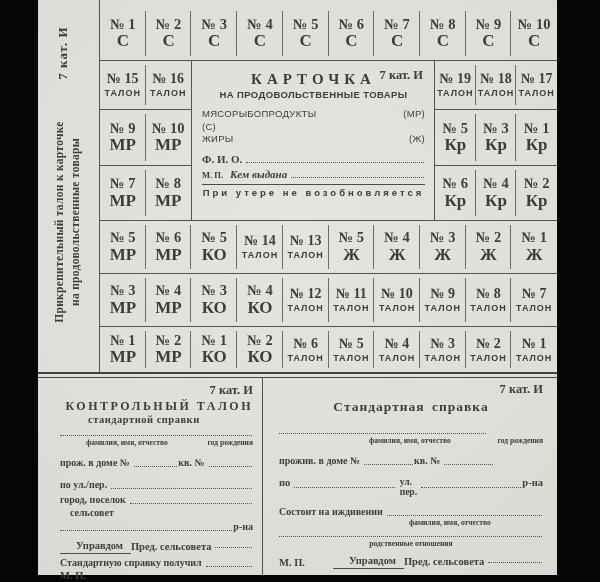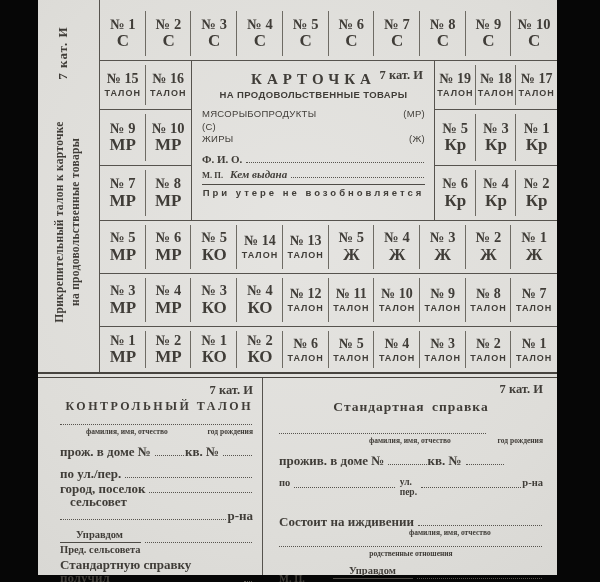--- a/index.html
+++ b/index.html
@@ -59,24 +59,24 @@
   .double-rule { height:6px; border-top:2px solid #47443f; border-bottom:1px solid #47443f; }
 
   
   .bottom { display:flex; height:197px; }
   .panel-left { width:225px; border-right:1px solid #56534e; padding:5px 9px 0 22px; display:flex; flex-direction:column; }
   .panel-right { flex:1; padding:4px 14px 0 16px; display:flex; flex-direction:column; }
   .p-cat { text-align:right; font-weight:bold; font-size:12.5px; }
   .ct-title { text-align:right; font-weight:bold; font-size:12px; letter-spacing:2.5px; margin-top:1px; }
   .ct-sub { font-weight:bold; font-size:10.5px; margin-left:28px; letter-spacing:0.5px; }
   .cert-title { text-align:center; font-weight:bold; font-size:13.5px; letter-spacing:1px; word-spacing:3px; margin-top:2px; }
-  .frow-s { font-size:13px; line-height:13px; }
+  .frow-s { font-size:10px; line-height:13px; }
   .lblrow { display:flex; font-size:7.5px; font-weight:bold; line-height:9px; }
   .frac-row { display:flex; }
-  .frac { display:flex; flex-direction:column; font-weight:bold; font-size:10.5px; line-height:12px; }
+  .frac { display:flex; flex-direction:row; font-weight:bold; font-size:10.5px; line-height:12px; }
   .frac .fr-top { border-bottom:1px solid #4e4b46; padding:0 8px 1px 16px; }
   .frac .fr-bot { padding-top:1px; }
   .frac-row .dl { align-self:center; margin-bottom:0; }
   .frac-plain { display:flex; flex-direction:column; font-weight:bold; font-size:9.5px; line-height:10px; }
   .mp-label { font-weight:bold; font-size:10.5px; }
 </style>
 </head>
 <body>
 
 <div class="photo">
@@ -394,20 +394,21 @@
       </div>
     </div>
 
     <div class="double-rule"></div>
 
     <div class="bottom">
 
       <div class="panel-left">
         <div class="p-cat">7 кат. И</div>
         <div class="ct-title">КОНТРОЛЬНЫЙ ТАЛОН</div>
+        <div class="ct-sub">стандартной справки</div>
 
         <div class="frow frow-s" style="margin-top:10px;">
           <span class="dl" style="margin-left:0;"></span>
         </div>
         <div class="lblrow">
           <span style="margin-left:26px;">фамилия, имя, отчество</span>
           <span style="margin-left:auto;">год рождения</span>
         </div>
 
         <div class="frow frow-s" style="margin-top:9px;">
@@ -474,21 +475,21 @@
           <span class="mp-label" style="align-self:flex-start;text-align:center;">по</span>
           <span class="dl" style="align-self:flex-start; margin-top:10px;"></span>
           <div class="frac-plain" style="margin-left:4px;">
             <span>ул.</span>
             <span>пер.</span>
           </div>
           <span class="dl" style="align-self:flex-start; margin-top:10px;"></span>
           <span class="mp-label" style="align-self:flex-start;">р-на</span>
         </div>
 
-        <div class="frow frow-s" style="margin-top:18px;">
+        <div class="frow frow-s" style="margin-top:8px;">
           <span>Состоит на иждивении</span>
           <span class="dl"></span>
         </div>
         <div class="lblrow">
           <span style="margin-left:130px;">фамилия, имя, отчество</span>
         </div>
 
         <div class="frow frow-s" style="margin-top:9px;">
           <span class="dl" style="margin-left:0;"></span>
         </div>

